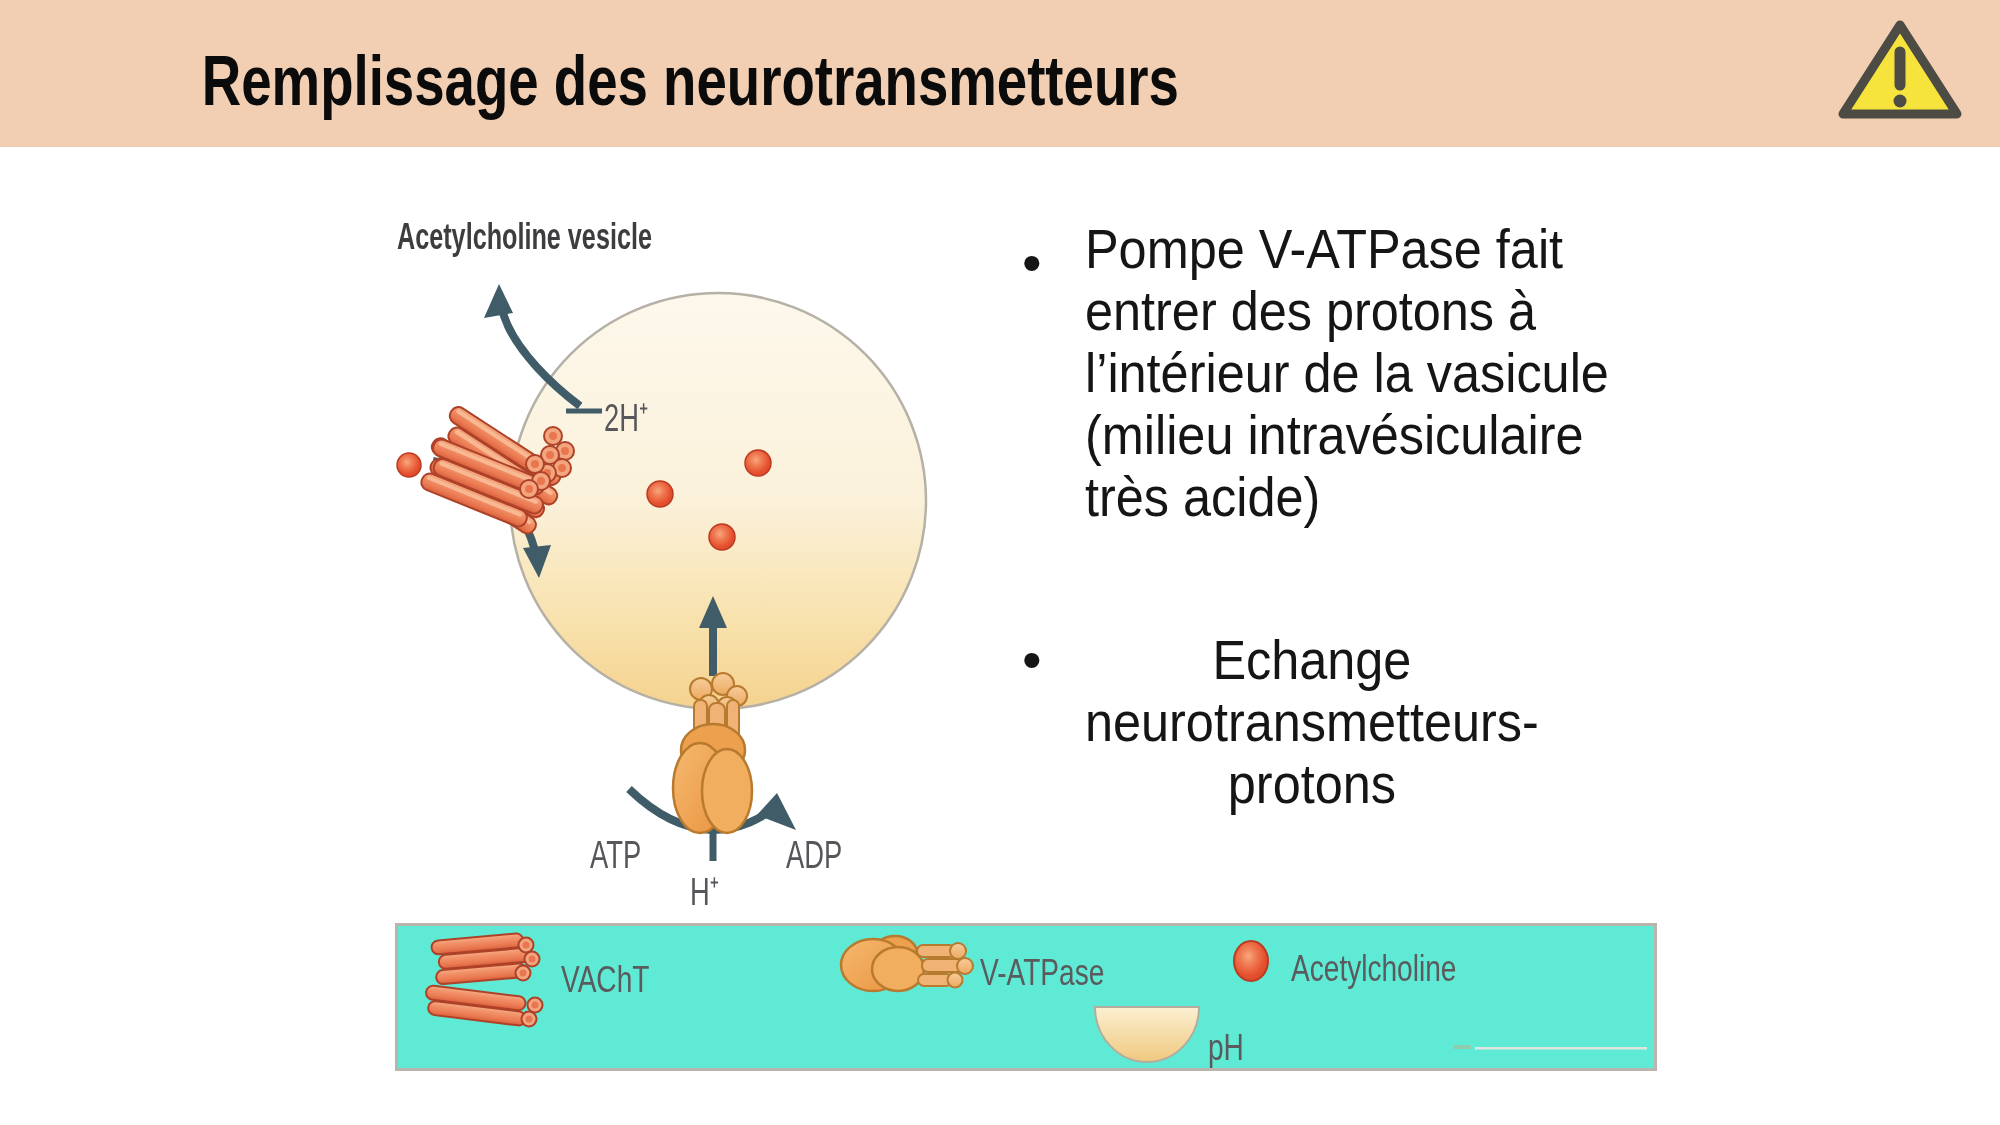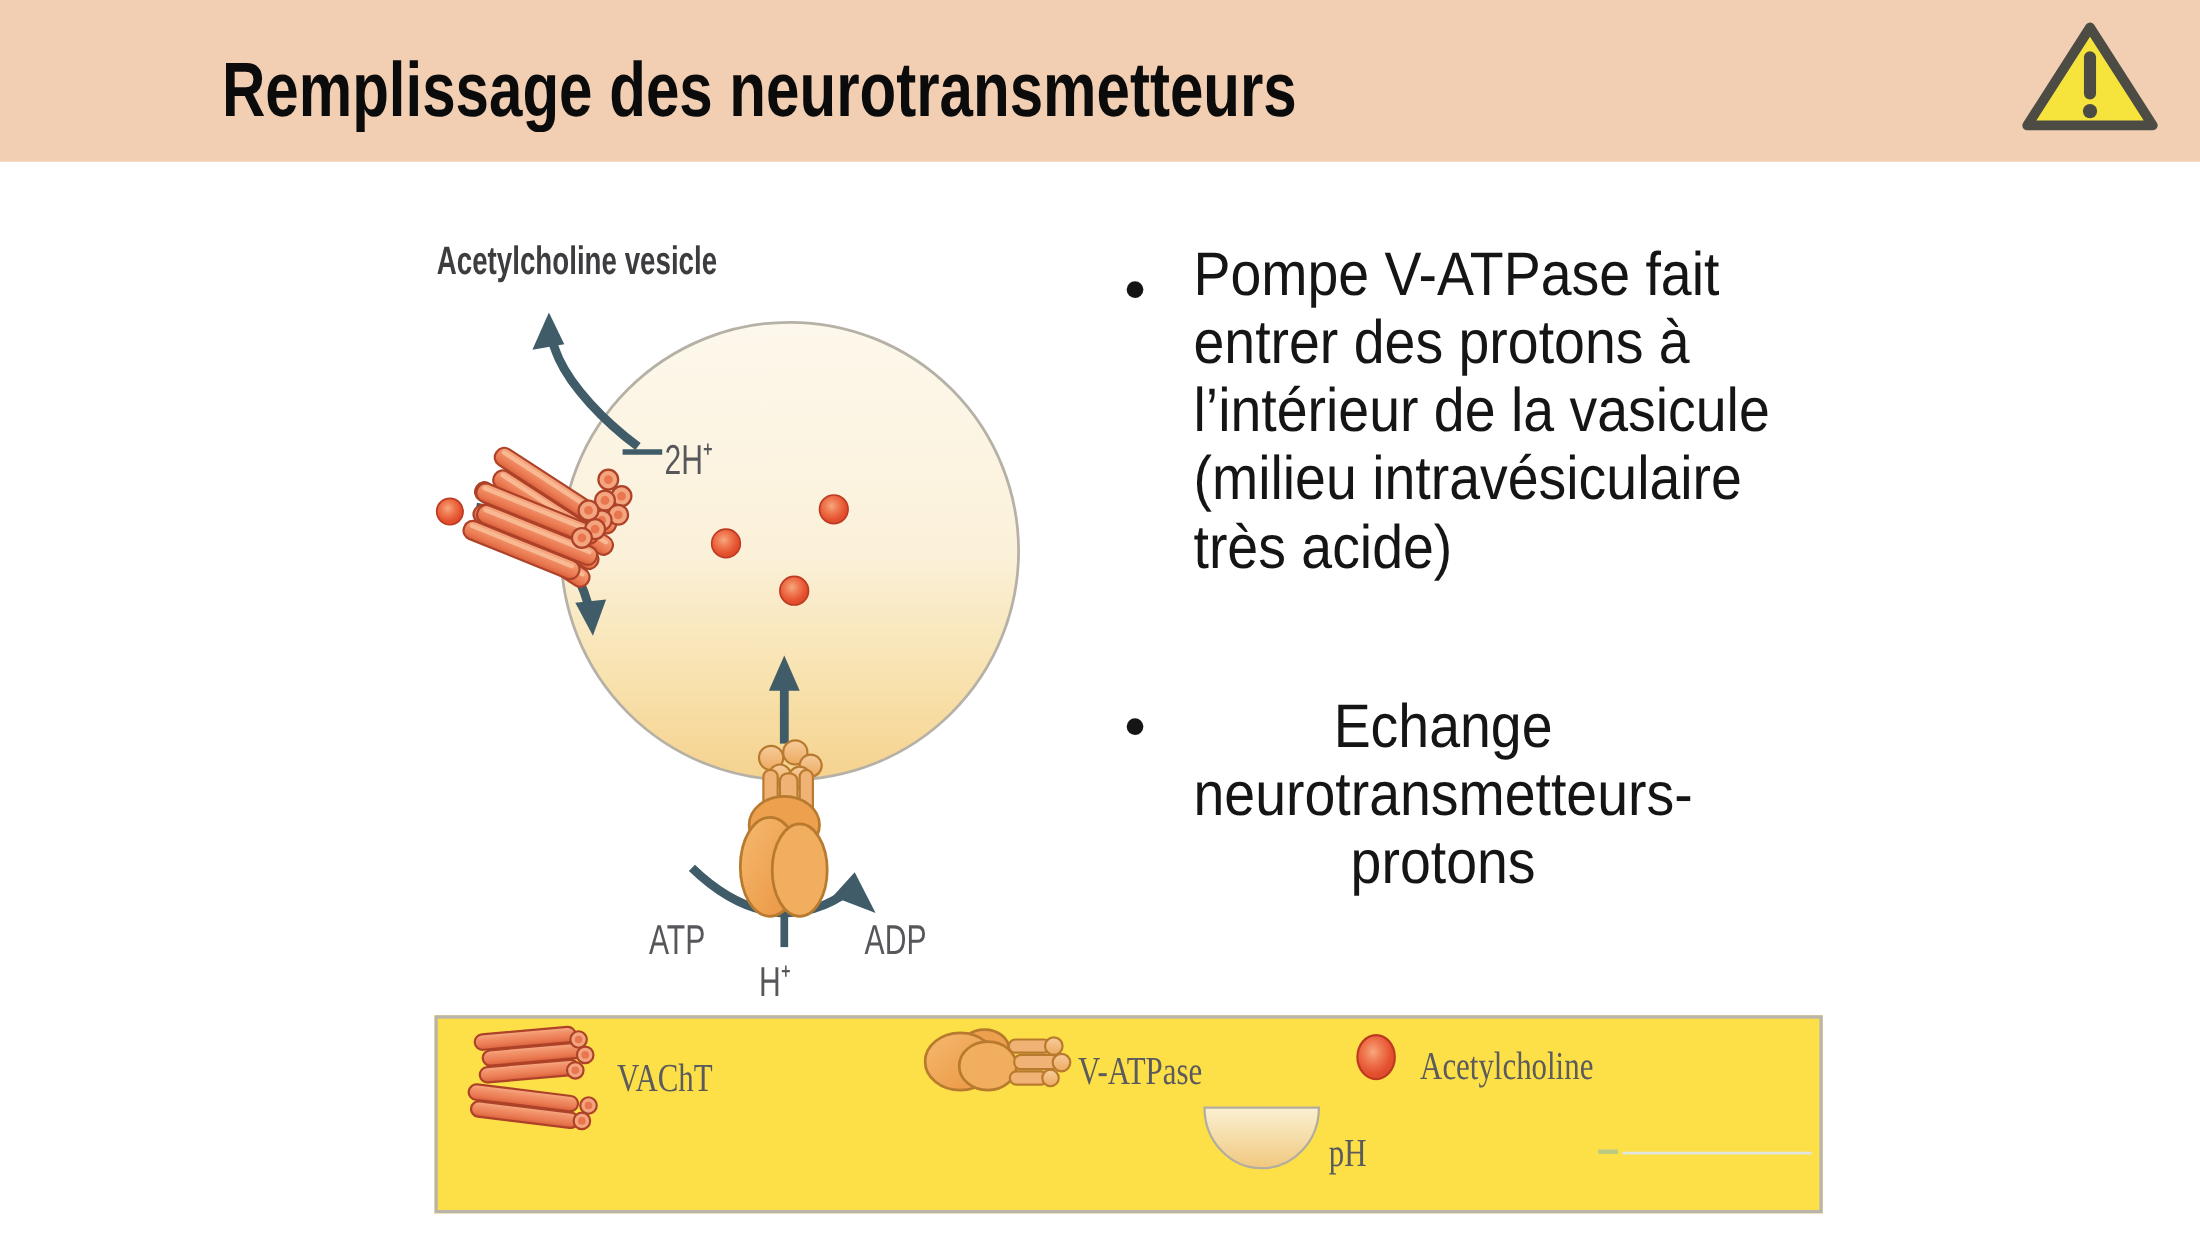--- a/index.html
+++ b/index.html
@@ -17,22 +17,22 @@
     line-height:74px;transform:scaleX(0.78);
   }
 
   
   .fig-title{color:#3d3d40;font-size:36px;font-weight:bold;transform:scaleX(0.70);}
   .diag-label{color:#56575b;font-size:38px;transform:scaleX(0.72);}
   .leg-label{color:#5b5b5e;font-size:36px;transform:scaleX(0.78);}
 
   
   .legend-box{
-    left:395px;top:923px;width:1262px;height:180px;
-    border:3px solid #b9b5ad;background:#fde047;box-sizing:border-box;font-family:Liberation Serif, serif;
+    left:395px;top:923px;width:1262px;height:148px;
+    border:3px solid #b9b5ad;background:#5eead4;box-sizing:border-box;
   }
 
   
   .bullet-marker{font-size:56px;line-height:62px;color:#151515;}
   .bullet-lines{display:block;}
   .bullet-line{
     font-size:56px;line-height:62px;height:62px;color:#151515;
     transform:scaleX(0.9);transform-origin:0 0;white-space:nowrap;
   }
 </style>

